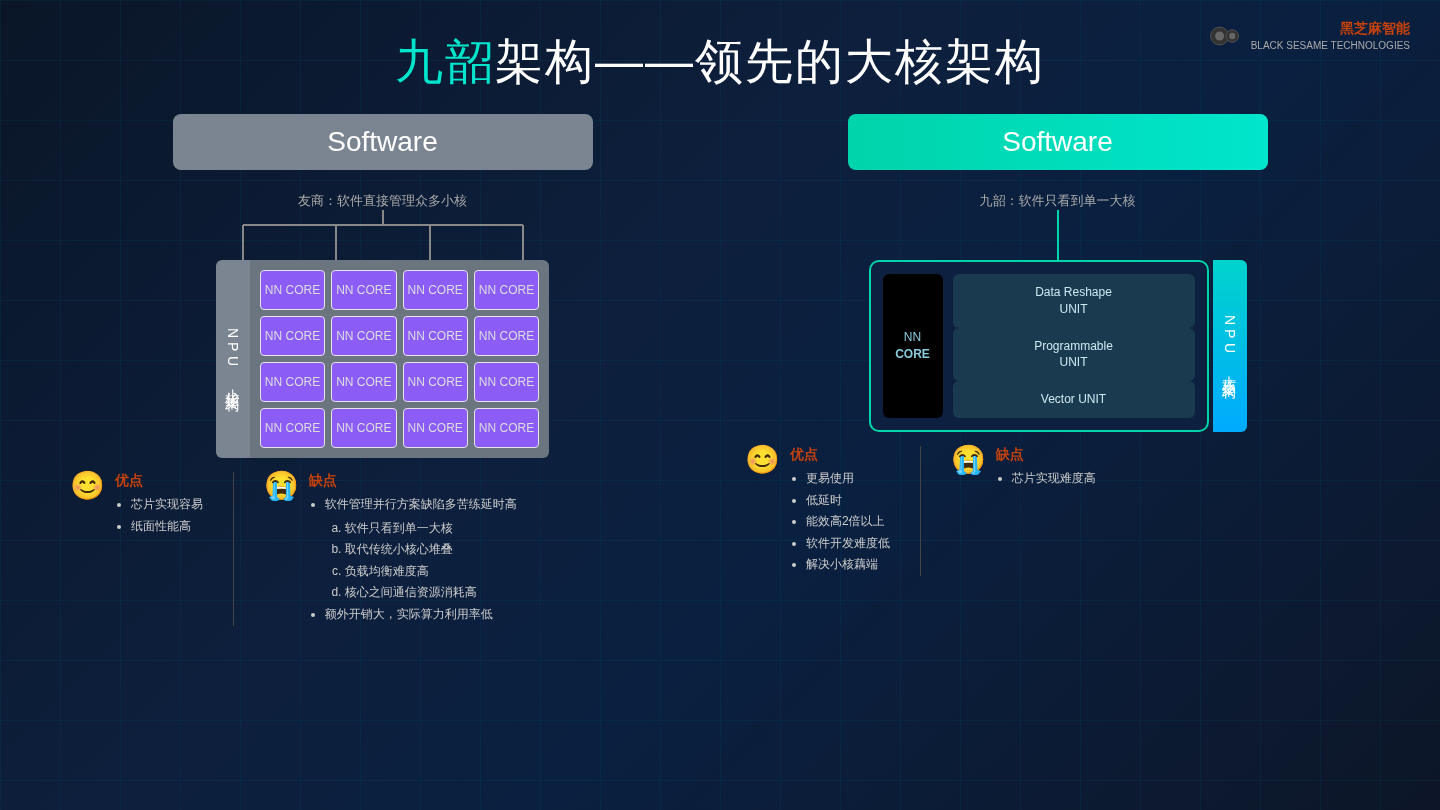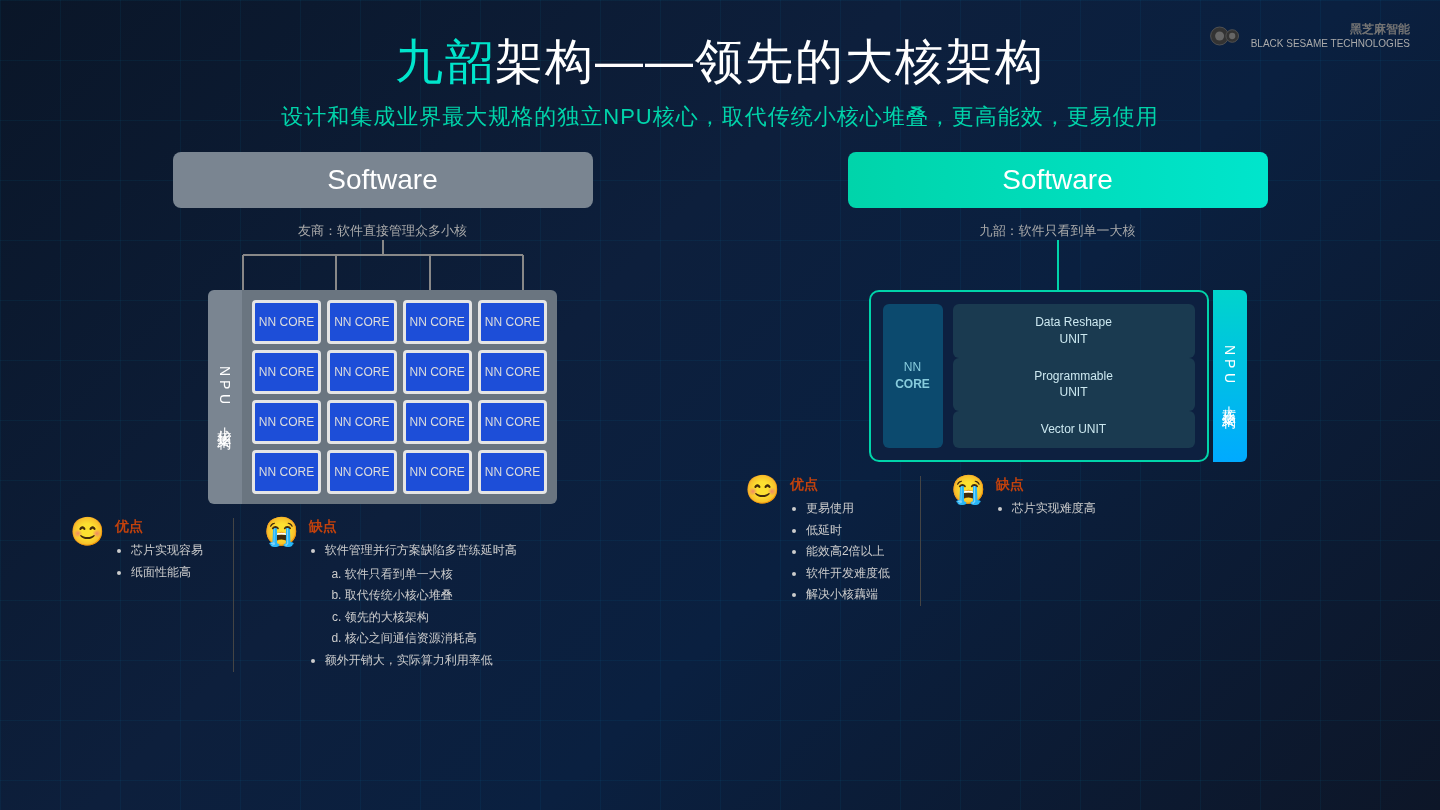--- a/index.html
+++ b/index.html
@@ -46,22 +46,22 @@
       height: 36px;
     }
     .logo-text {
       color: #fff;
       font-size: 11px;
       line-height: 1.4;
       text-align: right;
     }
     .logo-text .brand-name {
       font-weight: bold;
-      font-size: 12px;
-      color: #737373;
+      font-size: 14px;
+      color: #c2410c;
     }
 
     
     .main-title {
       text-align: center;
       font-size: 48px;
       font-weight: normal;
       color: #00e5cc;
       margin-top: 10px;
       letter-spacing: 2px;
@@ -110,21 +110,21 @@
       font-size: 28px;
       color: #fff;
       font-weight: 400;
       width: 420px;
       text-align: center;
     }
 
     .subtitle-label {
       font-size: 13px;
       color: #aaa;
-      margin-top: 14px;
+      margin-top: 22px;
     }
 
     
     .npu-wrapper {
       display: flex;
       align-items: stretch;
       gap: 0;
       margin-top: 0;
     }
 
@@ -146,22 +146,22 @@
       background: #6a7580;
       padding: 10px;
       border-radius: 0 6px 6px 0;
       display: grid;
       grid-template-columns: repeat(4, 1fr);
       gap: 6px;
       flex: 1;
     }
 
     .nn-core-cell {
-      background: #1d4ed8;
-      border: 3px solid #e5e5e5;
+      background: #8b5cf6;
+      border: 1px solid #e5e5e5;
       border-radius: 4px;
       color: #ddd;
       font-size: 12px;
       text-align: center;
       padding: 12px 4px;
       font-weight: 500;
     }
 
     
     .npu-big-wrapper {
@@ -211,21 +211,21 @@
       text-align: center;
       padding: 10px 6px;
       flex: 1;
       display: flex;
       align-items: center;
       justify-content: center;
       line-height: 1.4;
     }
 
     .nn-core-middle {
-      background: #0c4a6e;
+      background: #000000;
       border-radius: 6px;
       color: #88ccdd;
       font-size: 13px;
       text-align: center;
       padding: 10px 8px;
       display: flex;
       flex-direction: column;
       align-items: center;
       justify-content: center;
       width: 60px;
@@ -303,21 +303,20 @@
       <div class="brand-name">黑芝麻智能</div>
       <div style="font-size:10px; color:#aaa;">BLACK SESAME
 TECHNOLOGIES</div>
     </div>
   </div>
 
   <div class="main-title">
     <span style="color:#00e5cc;">九韶</span><span style="color:#ffffff;">架构——领先的大核架构</span>
   </div>
 
-  <div class="sub-title">设计和集成业界最大规格的独立NPU核心，取代传统小核心堆叠，更高能效，更易使用</div>
 
   <div class="diagram-area">
 
     <div class="left-side">
 
       <div class="software-box-gray">Software</div>
       <div class="subtitle-label">友商：软件直接管理众多小核</div>
 
       <svg width="420" height="50" class="tree-svg">
 
@@ -379,21 +378,21 @@
         <div style="width:1px;background:#444;"></div>
         <div class="note-block">
           <span class="emoji-icon">😭</span>
           <div class="note-content">
             <div class="note-title">缺点</div>
             <ul class="note-list">
               <li>软件管理并行方案缺陷多苦练延时高
                 <ol class="sub-list">
                   <li>软件只看到单一大核</li>
                   <li>取代传统小核心堆叠</li>
-                  <li>领先的大核架构</li>
+                  <li>负载均衡难度高</li>
                   <li>核心之间通信资源消耗高</li>
                 </ol>
               </li>
               <li>额外开销大，实际算力利用率低</li>
             </ul>
           </div>
         </div>
       </div>
     </div>
 

